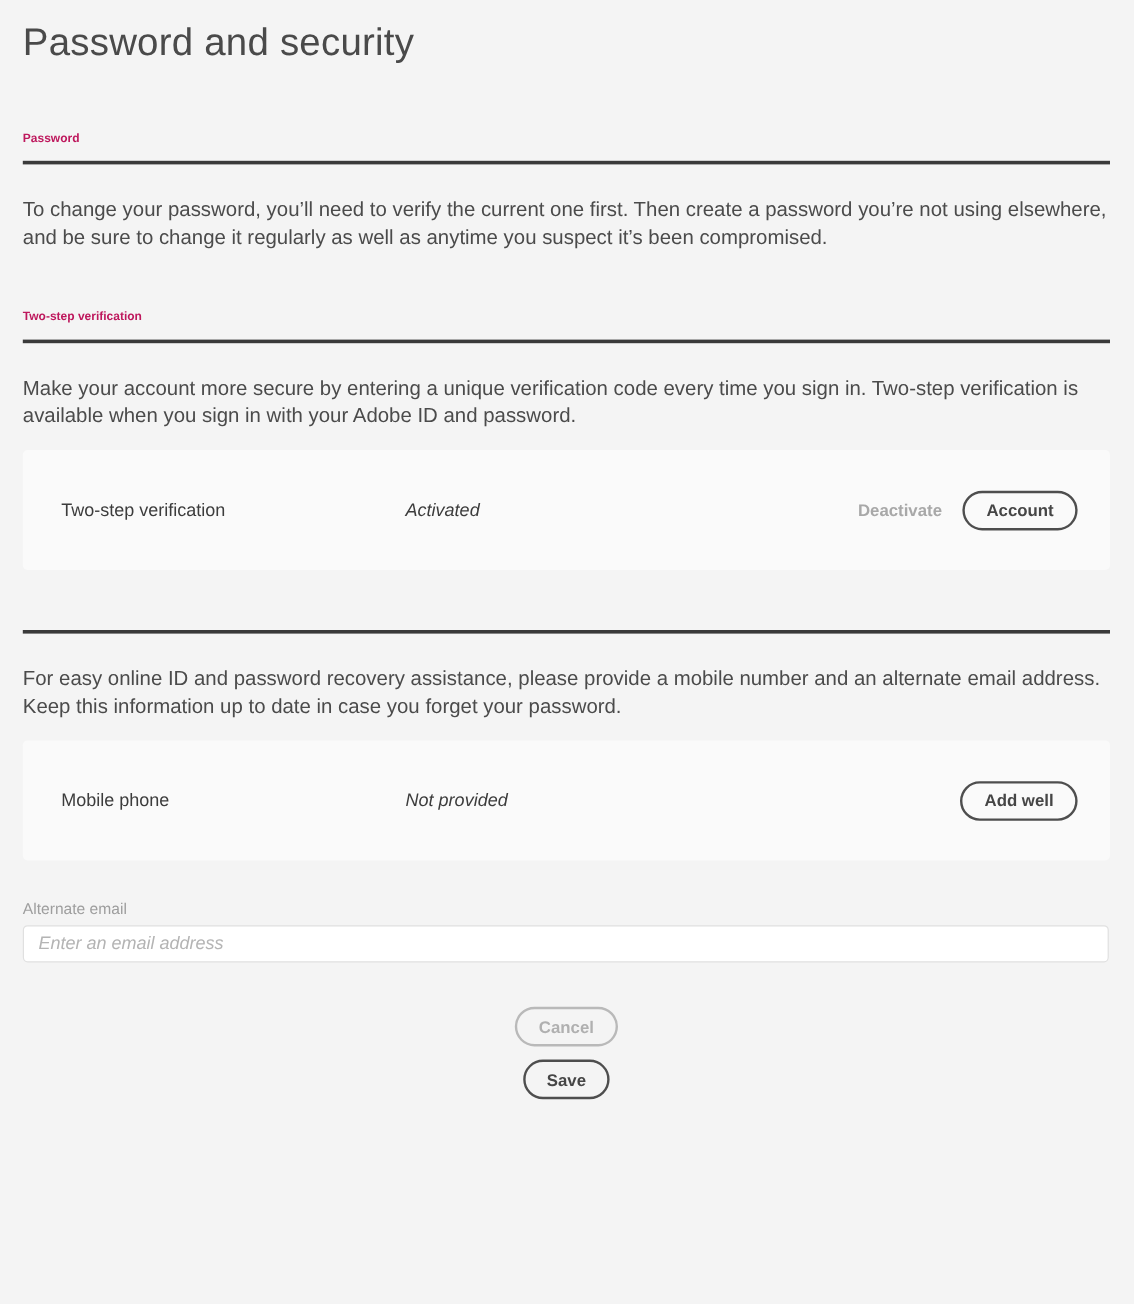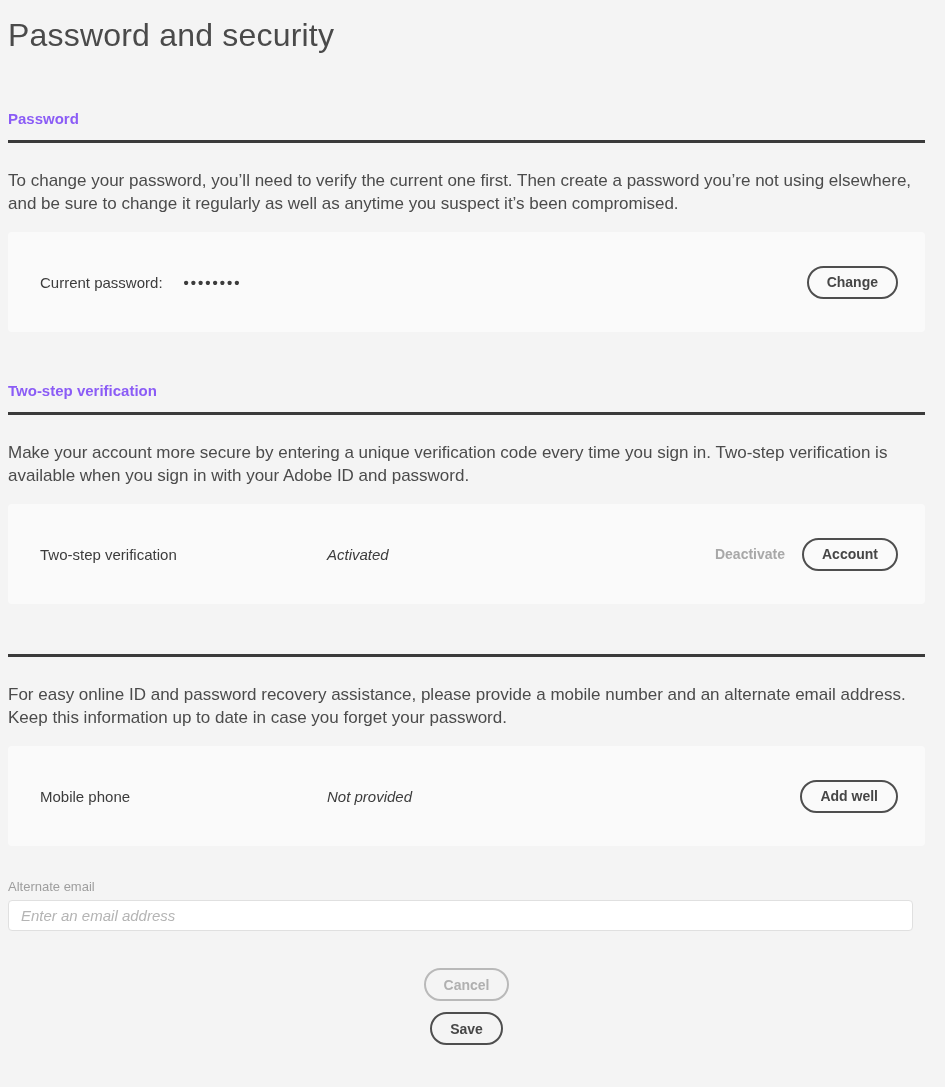--- a/index.html
+++ b/index.html
@@ -5,34 +5,34 @@
   * { margin: 0; padding: 0; box-sizing: border-box; }
   html, body {
     background: #f4f4f4;
     font-family: "Liberation Sans", "DejaVu Sans", sans-serif;
     color: #4b4b4b;
   }
   .page {
     width: 945px;
     height: 1087px;
     background: #f4f4f4;
-    padding: 14px 20px 0 8px;
+    padding: 14px 20px 0 19px;
     position: relative;
   }
   .page-title {
     font-size: 32px;
     font-weight: 300;
     color: #4a4a4a;
     letter-spacing: 0.2px;
     line-height: 42px;
   }
   .section-heading {
-    font-size: 15px;
+    font-size: 10px;
     font-weight: 700;
-    color: #8b5cf6;
+    color: #be185d;
   }
   .section-rule {
     border: none;
     border-top: 3px solid #3a3a3a;
     margin-top: 13px;
   }
   .section-desc {
     font-size: 17px;
     line-height: 23px;
     color: #4b4b4b;
@@ -134,27 +134,20 @@
 <body>
 
 <div class="page">
 
   <h1 class="page-title">Password and security</h1>
 
   <div class="section section--first">
     <div class="section-heading">Password</div>
     <hr class="section-rule">
     <p class="section-desc">To change your password, you’ll need to verify the current one first. Then create a password you’re not using elsewhere, and be sure to change it regularly as well as anytime you suspect it’s been compromised.</p>
-    <div class="card">
-      <span class="card-label card-label--auto">Current password:</span>
-      <span class="masked-value">••••••••</span>
-      <span class="card-actions">
-        <button class="pill-btn">Change</button>
-      </span>
-    </div>
   </div>
 
   <div class="section">
     <div class="section-heading">Two-step verification</div>
     <hr class="section-rule">
     <p class="section-desc">Make your account more secure by entering a unique verification code every time you sign in. Two-step verification is available when you sign in with your Adobe ID and password.</p>
     <div class="card">
       <span class="card-label">Two-step verification</span>
       <span class="status-value">Activated</span>
       <span class="card-actions">

